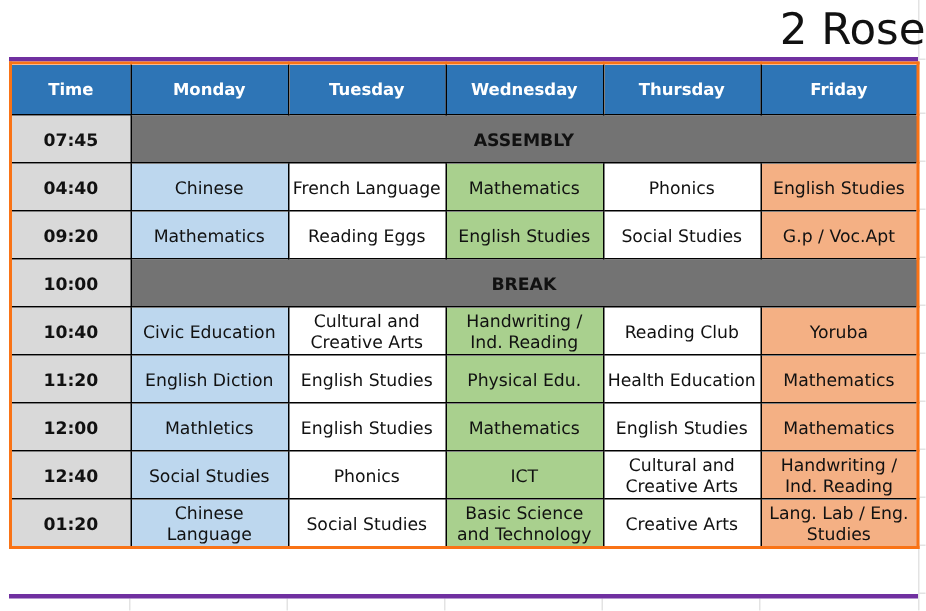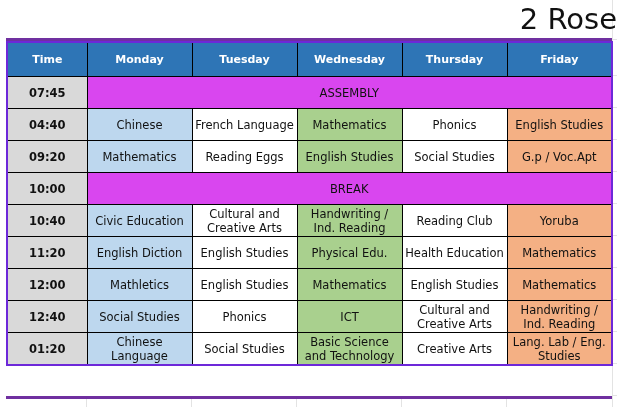--- a/index.html
+++ b/index.html
@@ -62,21 +62,21 @@
       height: 3px;
       background: #7030A0;
     }
     table.timetable {
       position: absolute;
       left: 6px;
       top: 41px;
       border-collapse: collapse;
       table-layout: fixed;
       width: 606px;
-      border: 2px solid #6d28d9;
+      border: 2px solid #f97316;
       padding-left: 35px;
     }
     table.timetable col.c-time { width: 80px; }
     table.timetable col.c-day { width: 105px; }
     table.timetable th, table.timetable td {
       border: 1px solid #000000;
       text-align: center;
       vertical-align: middle;
       padding: 0 2px;
       font-size: 11.5px;
@@ -96,22 +96,22 @@
       height: 31px;
     }
     td.time {
       background: #D9D9D9;
       font-weight: bold;
       font-size: 10.5px;
       font-family: "Liberation Sans", sans-serif;
       margin-left: 44px;
     }
     td.span-row {
-      background: #d946ef;
-      font-weight: normal;
+      background: #737373;
+      font-weight: bold;
       font-size: 11px;
     }
     td.mon { background: #BDD7EE; }
     td.tue { background: #FFFFFF; }
     td.wed { background: #A9D08E; }
     td.thu { background: #FFFFFF; }
     td.fri { background: #F4B084; }
   </style>
 </head>
 <body>

